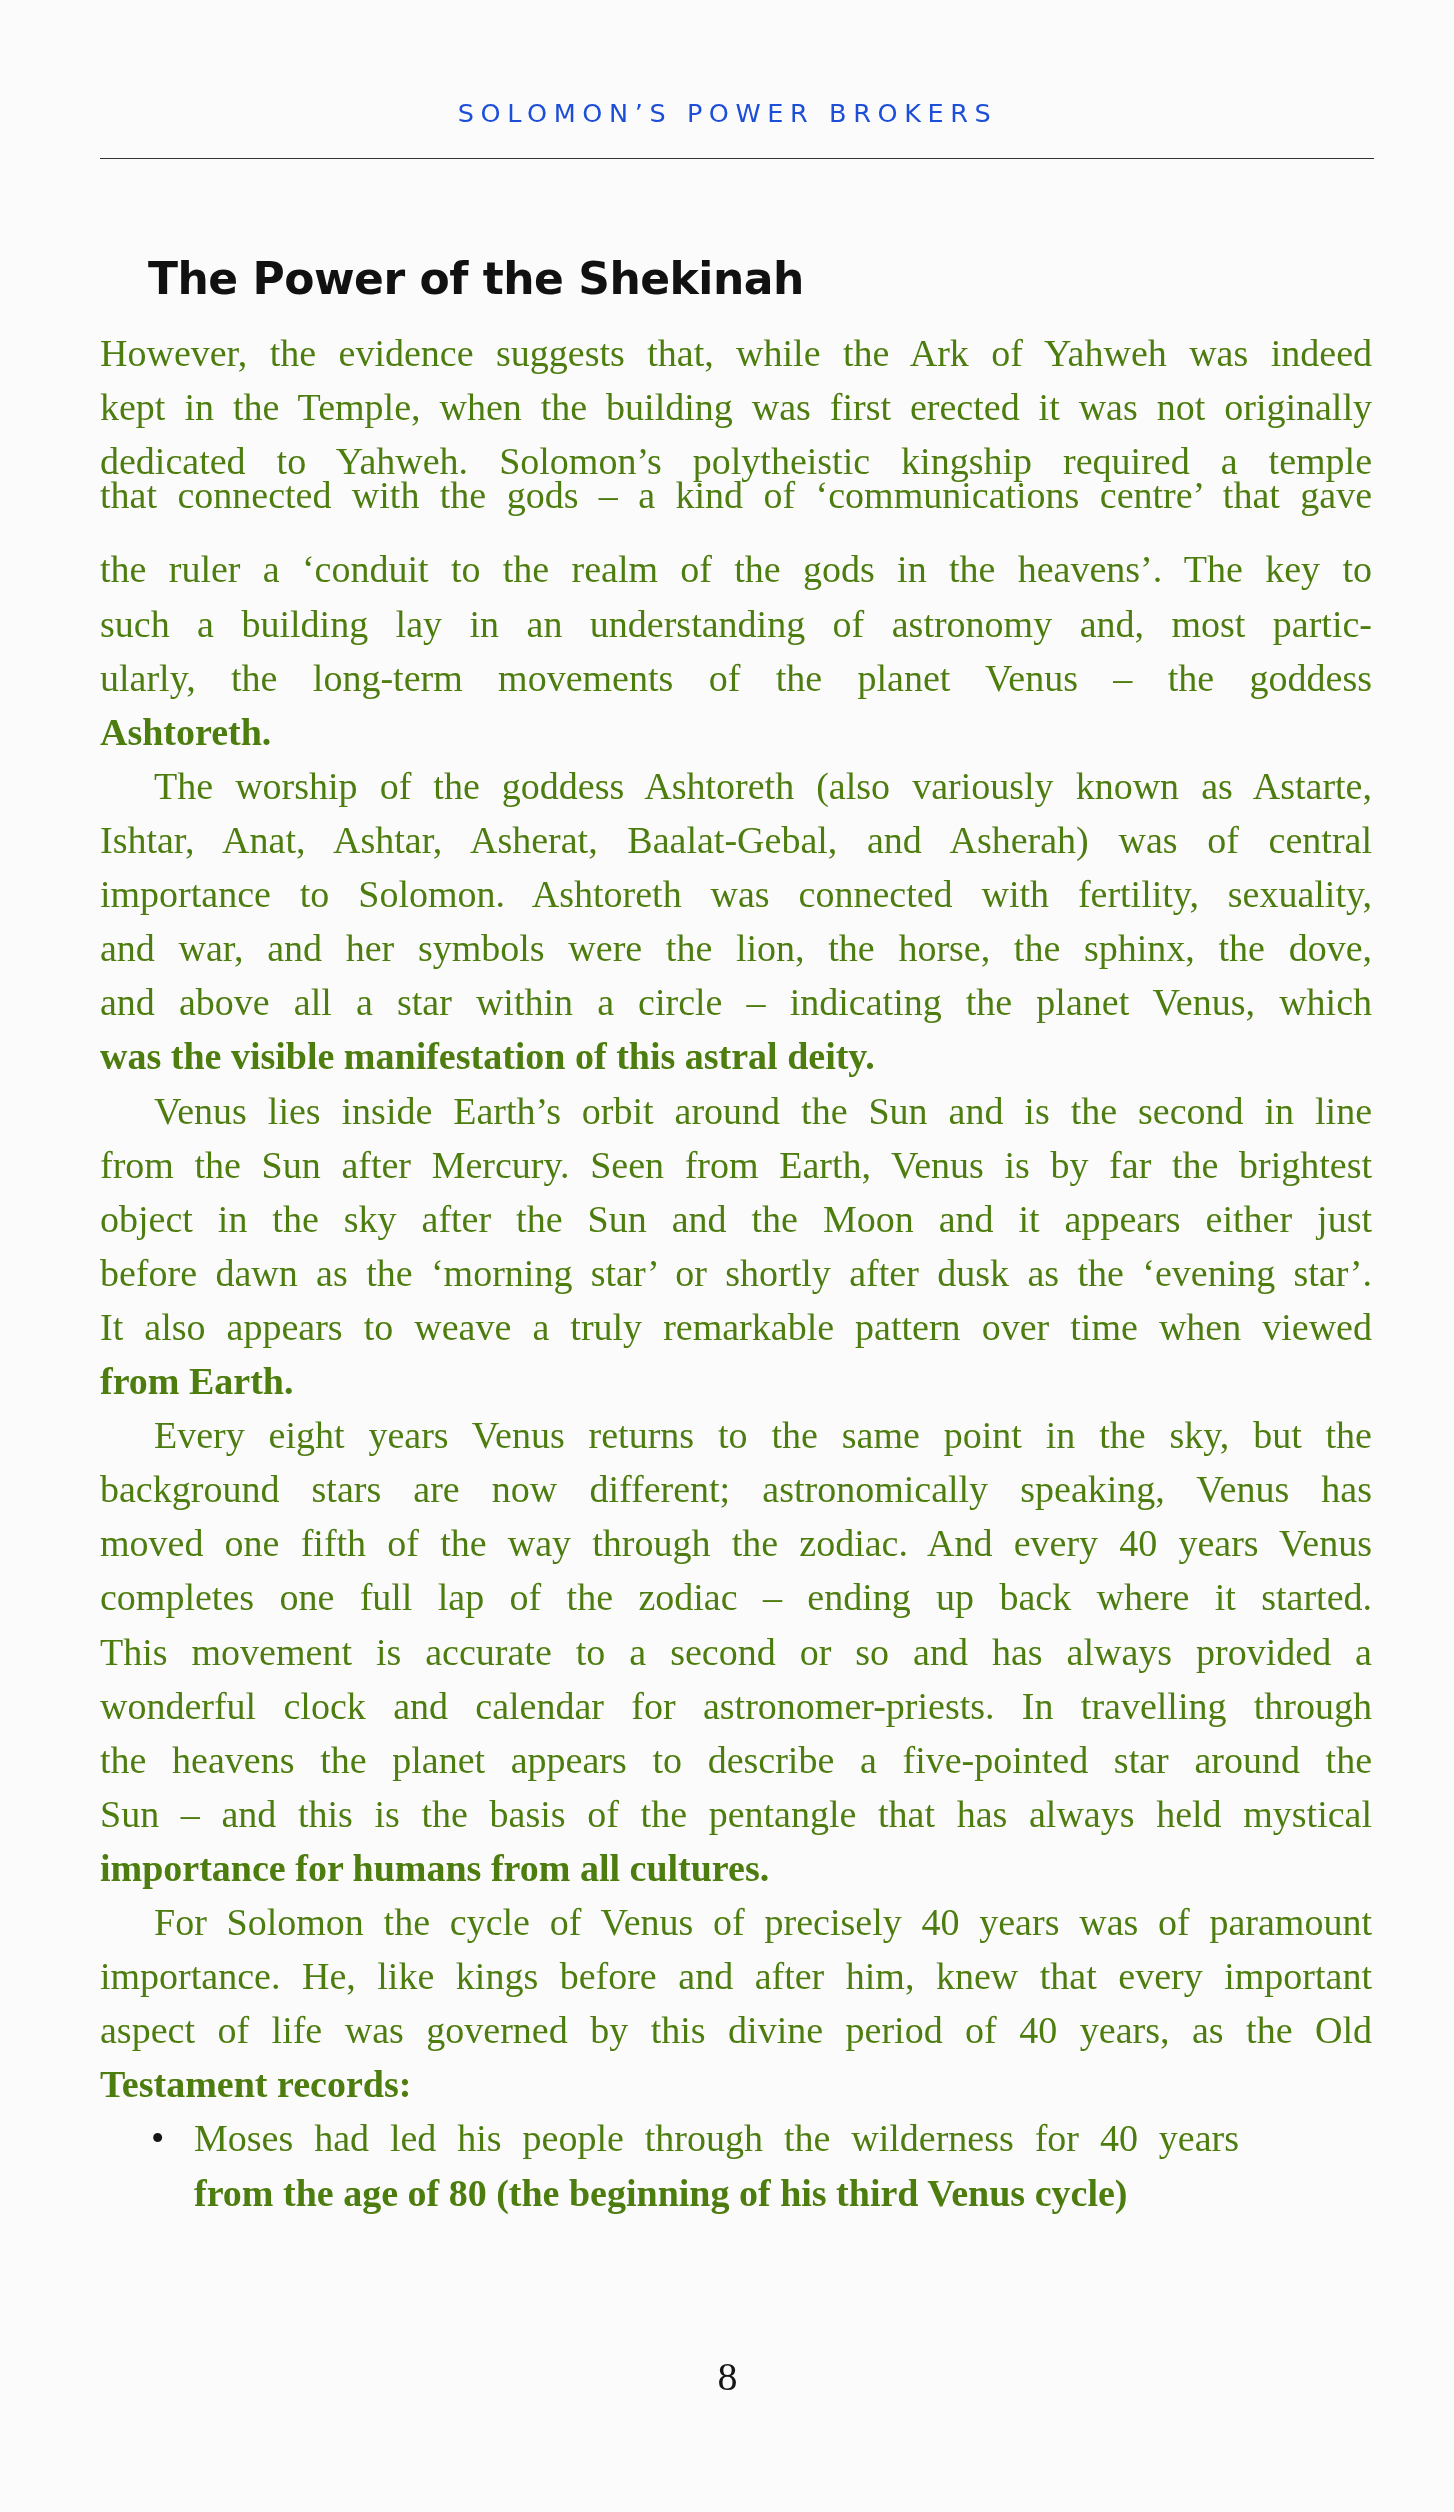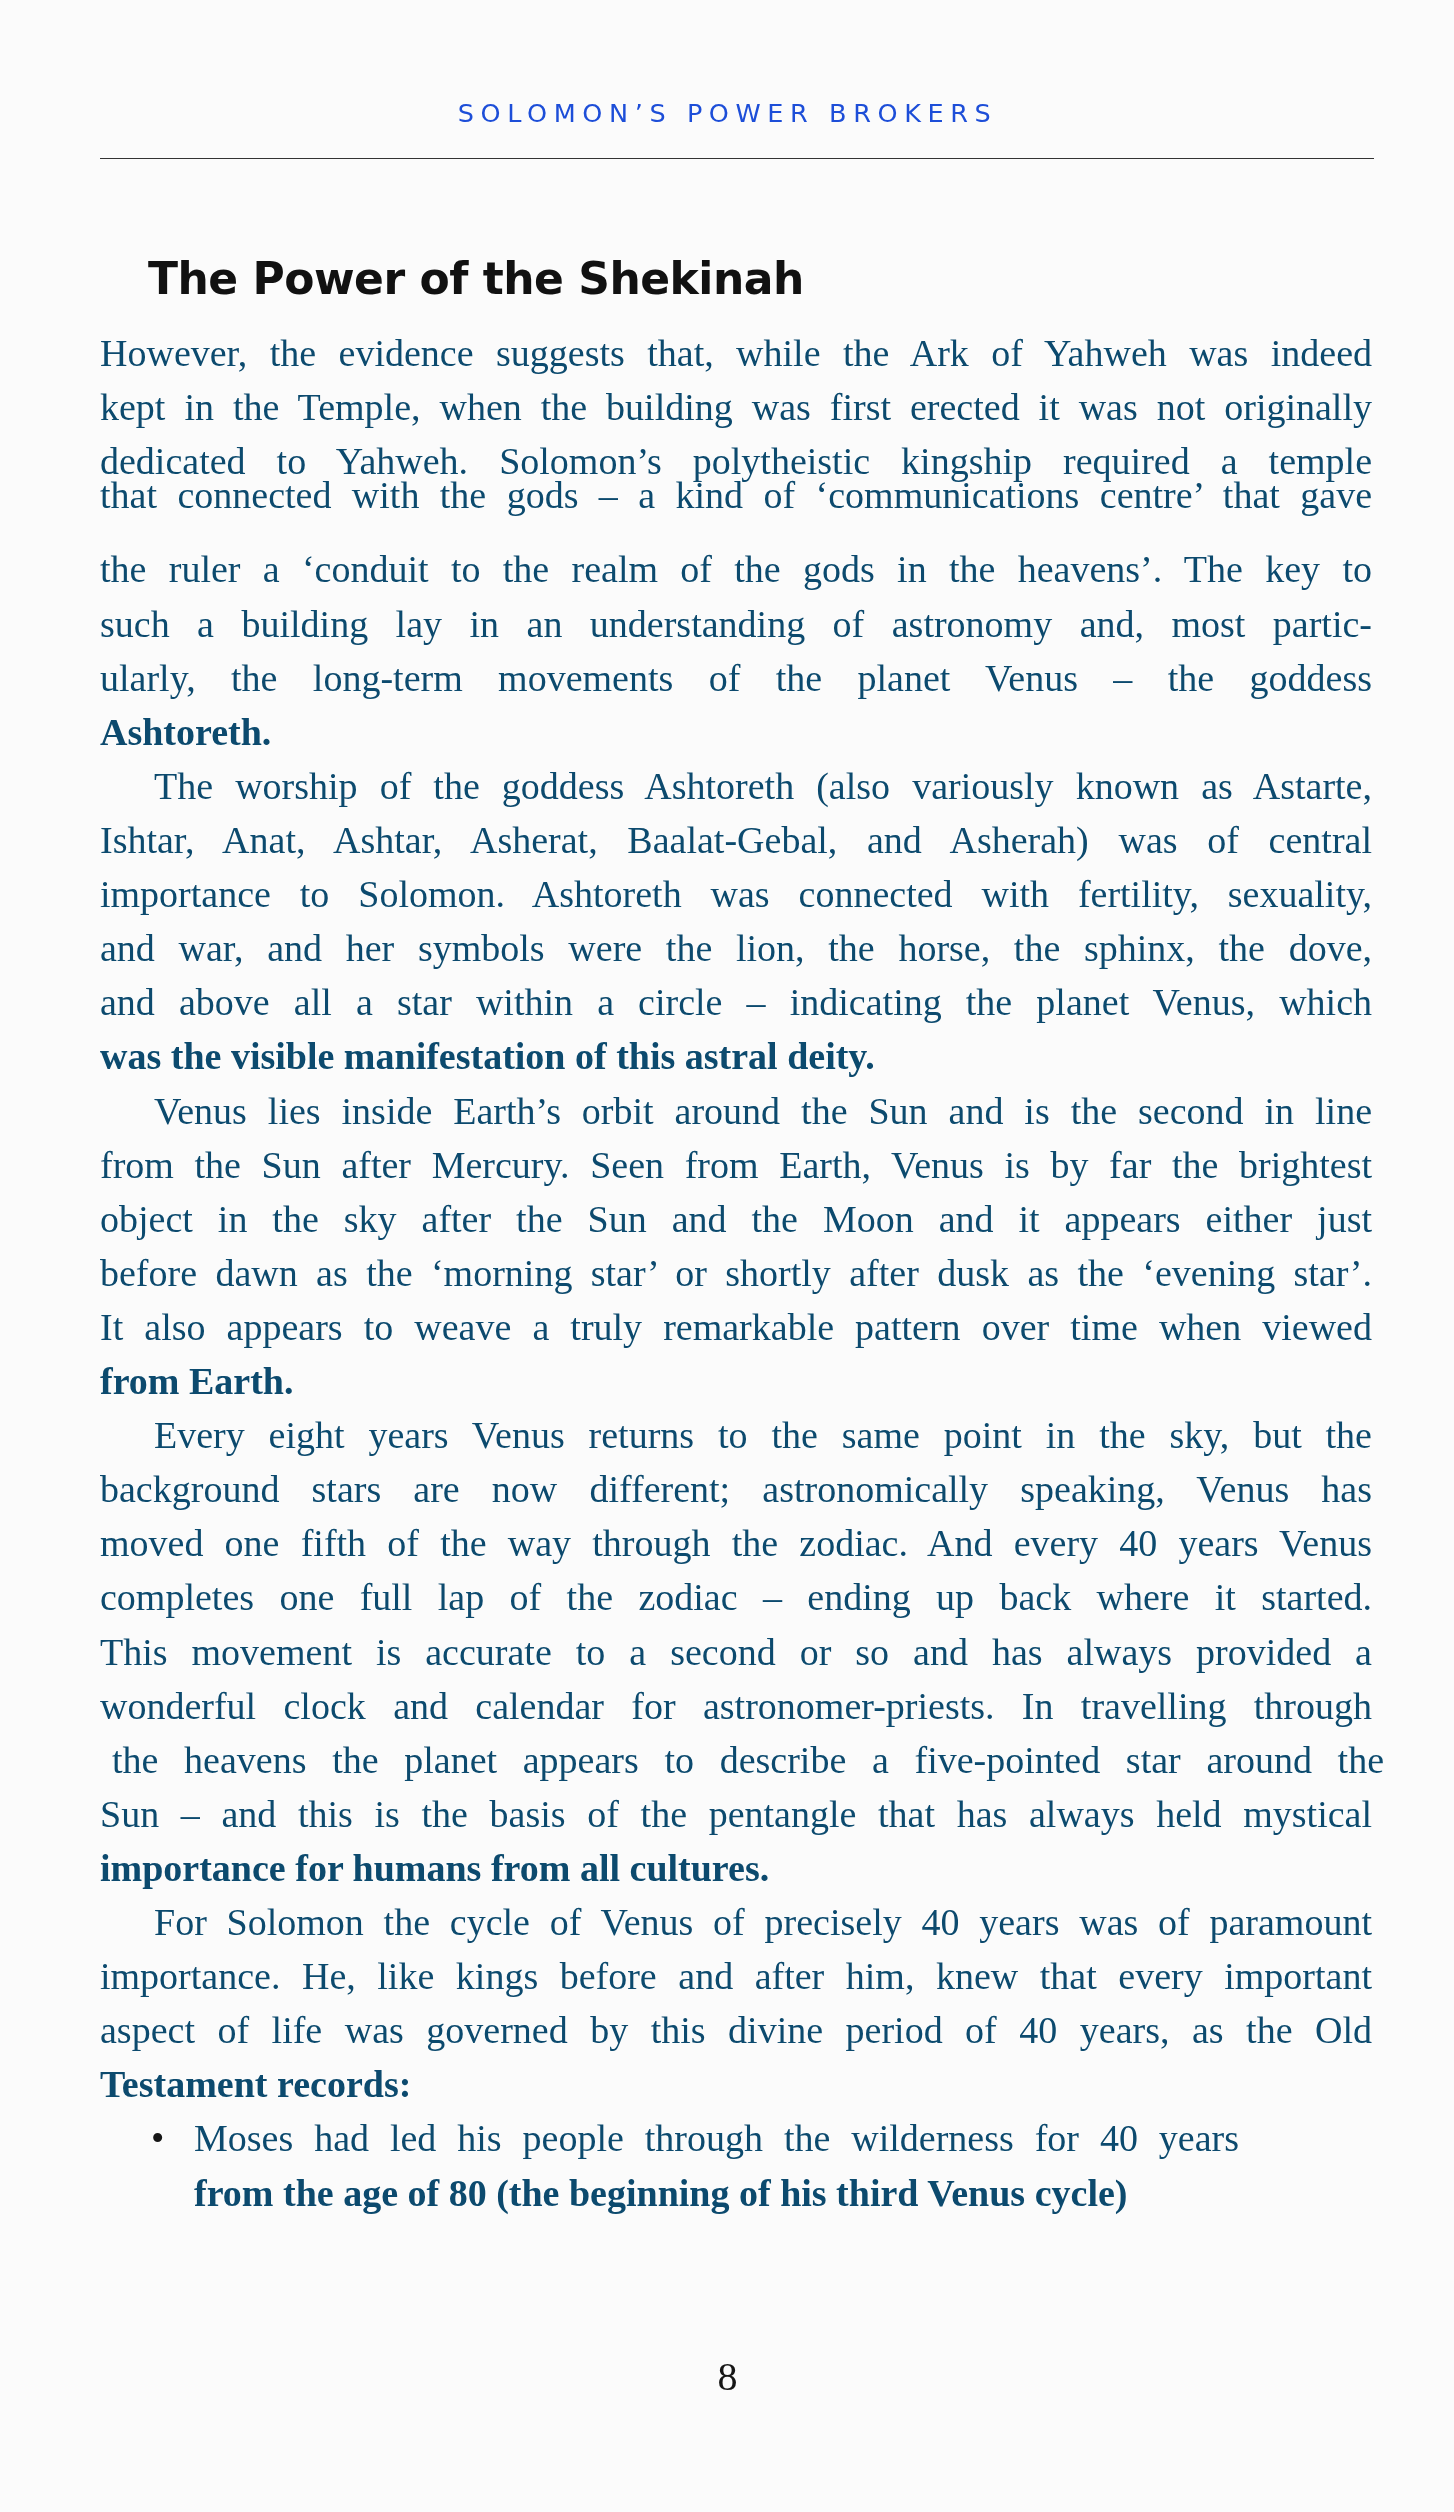--- a/index.html
+++ b/index.html
@@ -26,21 +26,21 @@
     font-weight: bold; font-size: 44px; letter-spacing: -0.5px;
     color: #111;
     margin-left: 48px;
   }
   .line {
     position: absolute; left: 100px; width: 1272px;
     font-family: "Liberation Serif", serif;
     font-size: 38px; line-height: 45px; height: 45px;
     white-space: nowrap; overflow: visible;
     text-align: justify; text-align-last: justify;
-    color: #0c4a6e;
+    color: #4d7c0f;
   }
   .line.last { text-align-last: left; font-weight: bold; }
   .line.indent { left: 154px; width: 1218px; }
   .bullet-line { left: 194px; width: 1045px; }
   .bullet-mark {
     position: absolute; left: 151px;
     font-family: "Liberation Serif", serif; font-size: 38px; line-height: 45px;
   }
   .folio {
     position: absolute; left: 0; width: 1455px; top: 2353px;
@@ -76,21 +76,21 @@
       <div class="line" style="top: 1197px;">object in the sky after the Sun and the Moon and it appears either just</div>
       <div class="line" style="top: 1251px;">before dawn as the ‘morning star’ or shortly after dusk as the ‘evening star’.</div>
       <div class="line" style="top: 1305px;">It also appears to weave a truly remarkable pattern over time when viewed</div>
       <div class="line last" style="top: 1359px;">from Earth.</div>
       <div class="line indent" style="top: 1413px;">Every eight years Venus returns to the same point in the sky, but the</div>
       <div class="line" style="top: 1467px;">background stars are now different; astronomically speaking, Venus has</div>
       <div class="line" style="top: 1521px;">moved one fifth of the way through the zodiac. And every 40 years Venus</div>
       <div class="line" style="top: 1575px;">completes one full lap of the zodiac – ending up back where it started.</div>
       <div class="line" style="top: 1630px;">This movement is accurate to a second or so and has always provided a</div>
       <div class="line" style="top: 1684px;">wonderful clock and calendar for astronomer-priests. In travelling through</div>
-      <div class="line" style="top: 1738px; margin-left: 12px;">the heavens the planet appears to describe a five-pointed star around the</div>
+      <div class="line" style="top: 1738px;">the heavens the planet appears to describe a five-pointed star around the</div>
       <div class="line" style="top: 1792px;">Sun – and this is the basis of the pentangle that has always held mystical</div>
       <div class="line last" style="top: 1846px;">importance for humans from all cultures.</div>
       <div class="line indent" style="top: 1900px;">For Solomon the cycle of Venus of precisely 40 years was of paramount</div>
       <div class="line" style="top: 1954px;">importance. He, like kings before and after him, knew that every important</div>
       <div class="line" style="top: 2008px;">aspect of life was governed by this divine period of 40 years, as the Old</div>
       <div class="line last" style="top: 2062px;">Testament records:</div>
       <div class="bullet-mark" style="top: 2116px;">•</div>
       <div class="line bullet-line" style="top: 2116px;">Moses had led his people through the wilderness for 40 years</div>
       <div class="line bullet-line last" style="top: 2171px;">from the age of 80 (the beginning of his third Venus cycle)</div>
     </div>

